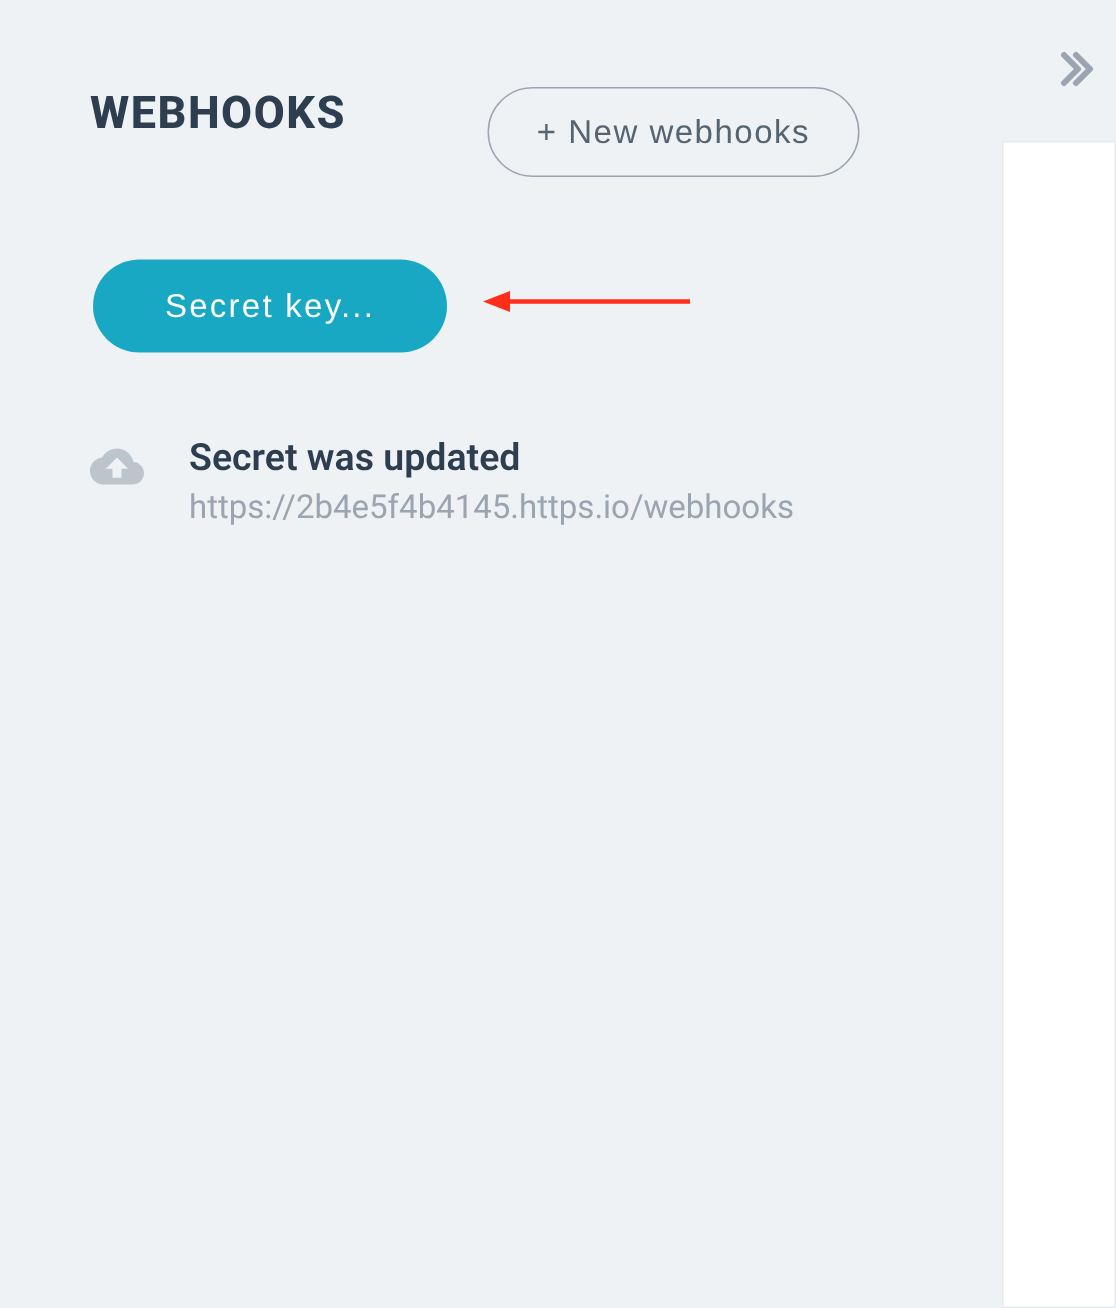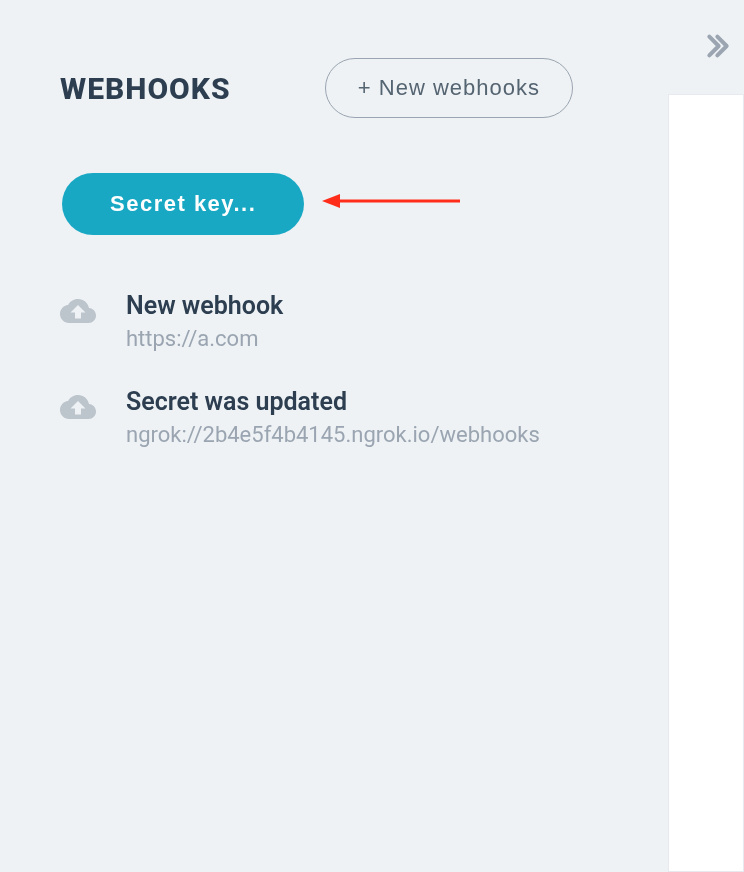--- a/index.html
+++ b/index.html
@@ -16,21 +16,21 @@
       position: relative;
     }
     .main-panel {
       padding: 58px 20px 20px 60px;
       width: 668px;
       height: 100%;
       position: relative;
     }
     .header-row {
       display: flex;
-      align-items: center;
+      align-items: flex-start;
       justify-content: space-between;
       margin-bottom: 55px;
       padding-right: 75px;
     }
     .page-title {
       font-size: 30px;
       font-weight: 800;
       letter-spacing: 1px;
       color: #2c3e50;
       text-transform: uppercase;
@@ -44,21 +44,21 @@
       letter-spacing: 1px;
       padding: 16px 32px;
       border-radius: 32px;
       cursor: pointer;
     }
     .secret-key-btn {
       background: #19a8c4;
       color: #ffffff;
       border: none;
       font-size: 22px;
-      font-weight: 700;
+      font-weight: 400;
       letter-spacing: 1.5px;
       padding: 18px 48px;
       border-radius: 32px;
       cursor: pointer;
       margin-bottom: 56px;
       margin-left: 2px;
     }
     .webhook-list {
       display: flex;
       flex-direction: column;
@@ -140,41 +140,30 @@
 
   <div class="header-row">
     <h1 class="page-title">WEBHOOKS</h1>
     <button class="new-webhook-btn">+ New webhooks</button>
   </div>
 
   <button class="secret-key-btn">Secret key...</button>
 
   <div class="webhook-list">
 
-    <div class="webhook-item">
-      <span class="webhook-icon">
-        <svg viewBox="0 0 24 24" fill="currentColor">
-          <path d="M19.35 10.04C18.67 6.59 15.64 4 12 4 9.11 4 6.6 5.64 5.35 8.04 2.34 8.36 0 10.91 0 14c0 3.31 2.69 6 6 6h13c2.76 0 5-2.24 5-5 0-2.64-2.05-4.78-4.65-4.96zM14 13v4h-4v-4H7l5-5 5 5h-3z"></path>
-        </svg>
-      </span>
-      <div class="webhook-text">
-        <div class="webhook-name">New webhook</div>
-        <div class="webhook-url">https://a.com</div>
-      </div>
-    </div>
 
     <div class="webhook-item">
       <span class="webhook-icon">
         <svg viewBox="0 0 24 24" fill="currentColor">
           <path d="M19.35 10.04C18.67 6.59 15.64 4 12 4 9.11 4 6.6 5.64 5.35 8.04 2.34 8.36 0 10.91 0 14c0 3.31 2.69 6 6 6h13c2.76 0 5-2.24 5-5 0-2.64-2.05-4.78-4.65-4.96zM14 13v4h-4v-4H7l5-5 5 5h-3z"></path>
         </svg>
       </span>
       <div class="webhook-text">
         <div class="webhook-name">Secret was updated</div>
-        <div class="webhook-url">ngrok://2b4e5f4b4145.ngrok.io/webhooks</div>
+        <div class="webhook-url">https://2b4e5f4b4145.https.io/webhooks</div>
       </div>
     </div>
 
   </div>
 </div>
 
 <div class="right-edge"></div>
 
 <div class="collapse-icon">
   <svg viewBox="0 0 24 24" fill="none" stroke="currentColor" stroke-width="3" stroke-linecap="round" stroke-linejoin="round">

